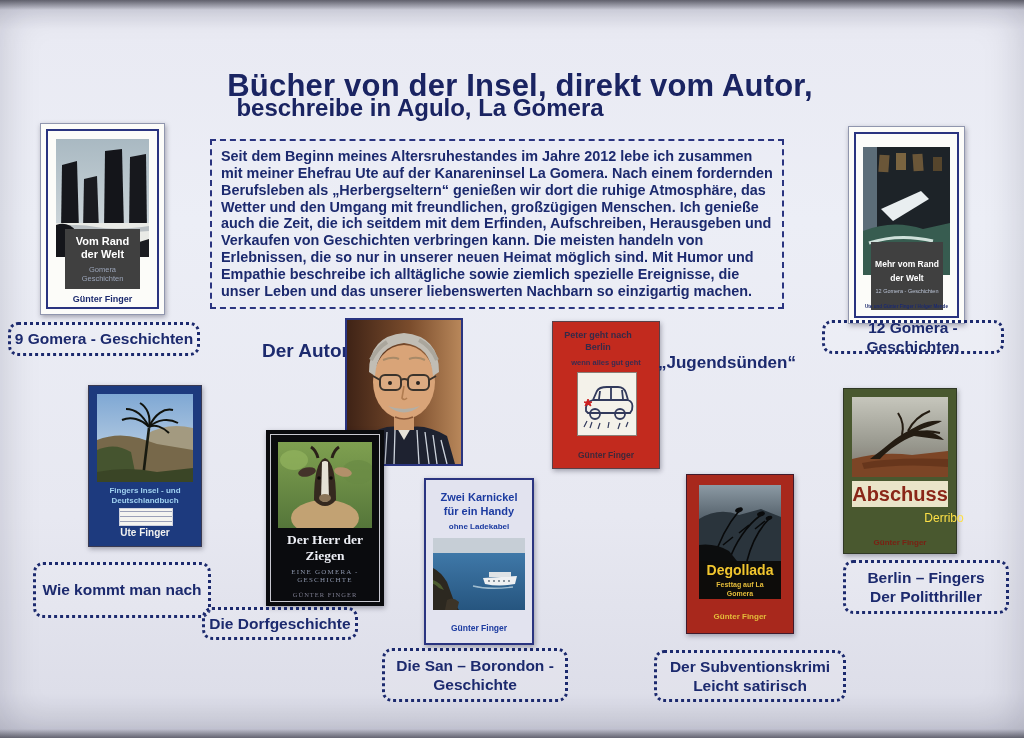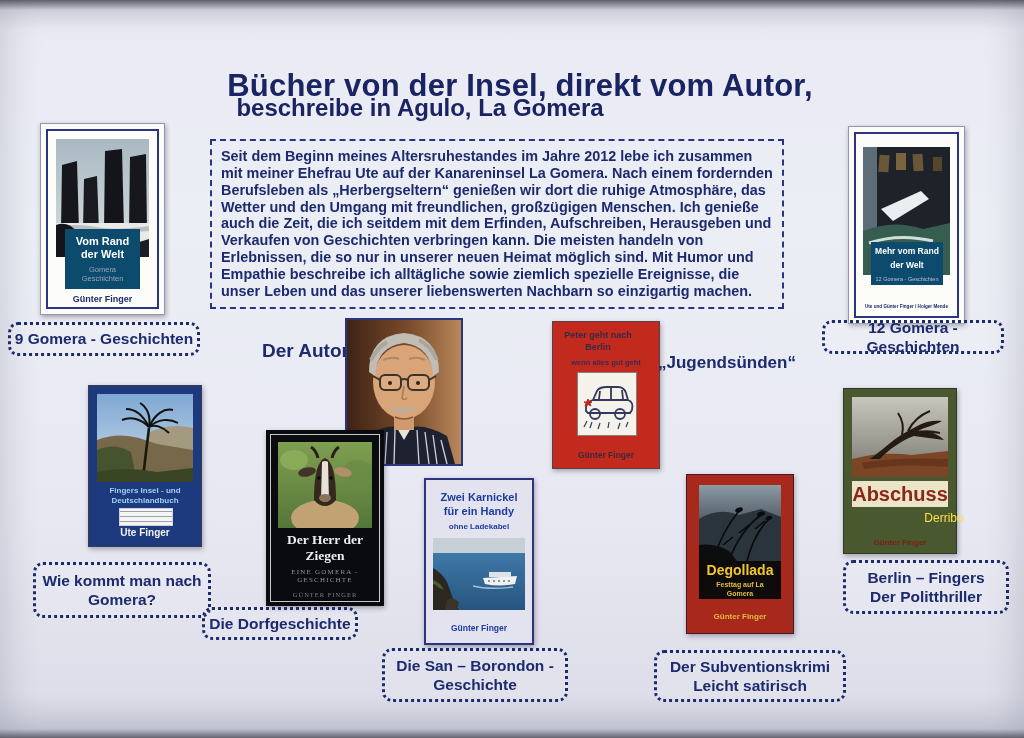--- a/index.html
+++ b/index.html
@@ -30,21 +30,21 @@
 
   .plainlabel{position:absolute;color:#1c2a6e;font-weight:bold;}
 
   .book{position:absolute;box-shadow:1px 2px 5px rgba(20,20,40,.35);}
   .book .art{display:block;}
 
   
   .paperback{background:#fcfcf9;border:1px solid #9096ae;}
   .paperback .frame{position:absolute;inset:5px;border:2px solid #2a3480;}
 
-  .cover-title-band{position:absolute;background:#0c4a6e;color:#fff;text-align:center;
+  .cover-title-band{position:absolute;background:#404040;color:#fff;text-align:center;
     display:flex;flex-direction:column;justify-content:center;}
 
   .degollada-band{position:absolute;background:#0d0c0a;text-align:center;
     display:flex;flex-direction:column;justify-content:center;}
 
   .abschuss-band{position:absolute;background:#eae5c9;text-align:center;
     display:flex;align-items:center;justify-content:center;}
 
   .tinylines{position:absolute;background:
     repeating-linear-gradient(180deg,#f4f4f0 0 2px,#9aa0b8 2px 3px,#f4f4f0 3px 5px);
@@ -100,21 +100,21 @@
       <rect width="14" height="128" fill="#5c6d78"></rect>
       <rect x="16" y="8" width="10" height="17" fill="#6a5638" transform="rotate(4 21 16)"></rect>
       <rect x="33" y="6" width="10" height="17" fill="#7a6440"></rect>
       <rect x="50" y="7" width="10" height="17" fill="#6a5638" transform="rotate(-4 55 15)"></rect>
       <rect x="70" y="10" width="9" height="14" fill="#55452c"></rect>
       <path d="M18,62 L58,44 L66,52 L30,74 Z" fill="#e9eef0"></path>
       <path d="M0,84 Q30,72 60,82 L87,76 L87,128 L0,128 Z" fill="#375c50"></path>
       <path d="M6,96 Q36,86 70,94" stroke="#cfe0da" stroke-width="3" fill="none"></path>
       <path d="M14,110 Q44,102 78,108" stroke="#a9c4ba" stroke-width="2" fill="none"></path>
     </svg>
-    <div class="cover-title-band" style="left:22px;top:115px;width:72px;height:43px;">
+    <div class="cover-title-band" style="left:22px;top:115px;width:72px;height:68px;">
       <div style="font-size:8.5px;font-weight:bold;line-height:1.6;padding:0 4px;">Mehr vom Rand der Welt</div>
       <div style="font-size:5.5px;color:#b9c2d4;margin-top:3px;">12 Gomera -  Geschichten</div>
     </div>
     <div style="position:absolute;left:0;bottom:14px;width:100%;text-align:center;font-size:4.6px;font-weight:bold;color:#1c2a6e;">Ute und Günter Finger / Holger Mende</div>
   </div>
   <div class="caption" style="left:822px;top:320px;width:176px;height:28px;font-size:15.5px;">
     <span>12 Gomera - Geschichten</span>
   </div>
 
   <div class="plainlabel" style="left:262px;top:340px;font-size:19px;">Der Autor</div>
@@ -195,21 +195,20 @@
         <path d="M52,33 C58,30 66,33 72,39"></path>
       </g>
       <path d="M0,78 Q30,72 60,78 L96,74 L96,88 L0,88 Z" fill="#3a4526"></path>
     </svg>
     <div style="position:absolute;top:100px;left:8px;width:96px;text-align:center;font-size:8px;font-weight:bold;color:#9fd0f0;line-height:1.3;">Fingers Insel - und Deutschlandbuch</div>
     <div class="tinylines" style="left:30px;top:122px;width:52px;height:16px;"></div>
     <div style="position:absolute;bottom:8px;left:0;width:100%;text-align:center;font-size:10px;font-weight:bold;color:#f2f2f0;">Ute Finger</div>
   </div>
   <div class="caption" style="left:33px;top:562px;width:172px;height:50px;font-size:15.5px;">
     <span>Wie kommt man nach</span>
-    <span>Gomera?</span>
   </div>
 
   <div class="book" style="left:222px;top:430px;width:118px;height:176px;background:#0a0b0e;margin-left:44px;">
     <div style="position:absolute;inset:4px;border:1px solid #c8c8d0;"></div>
     <svg style="position:absolute;left:12px;top:12px;" width="94" height="86" viewBox="0 0 94 86">
       <defs>
           <linearGradient id="gbg" x1="0" y1="0" x2="0" y2="1">
         <stop offset="0" stop-color="#7fa050"></stop>
             <stop offset="1" stop-color="#55763a"></stop>
           </linearGradient>

